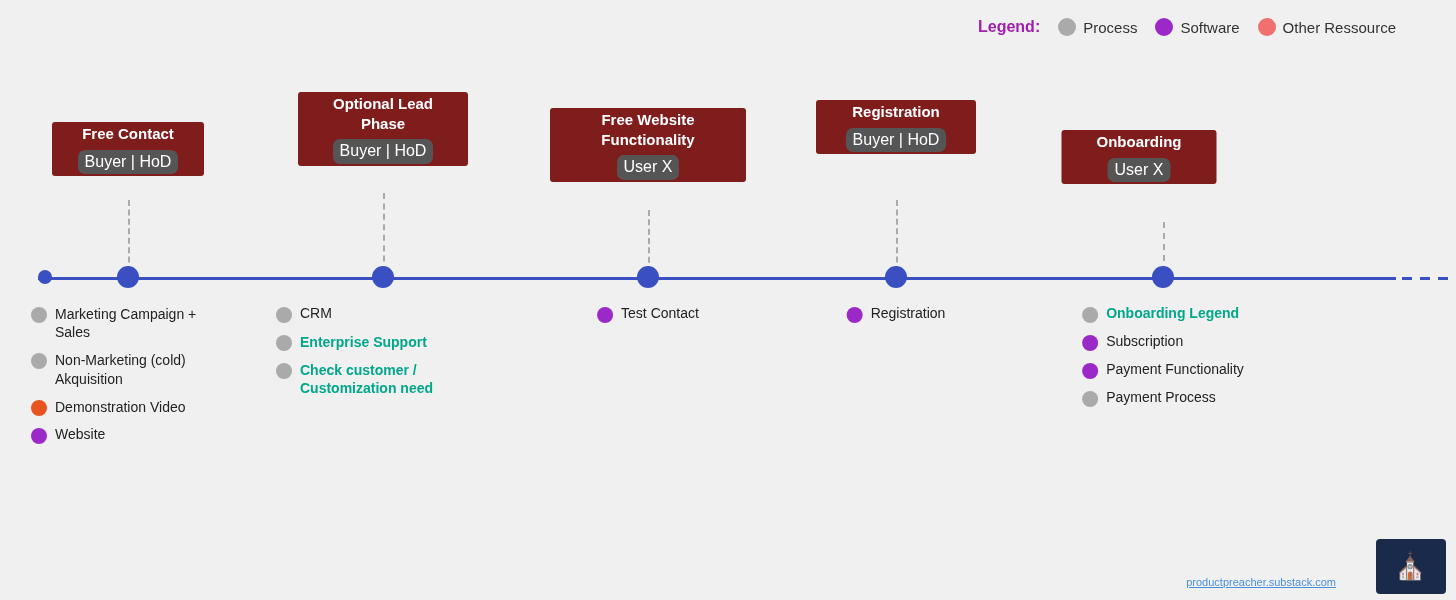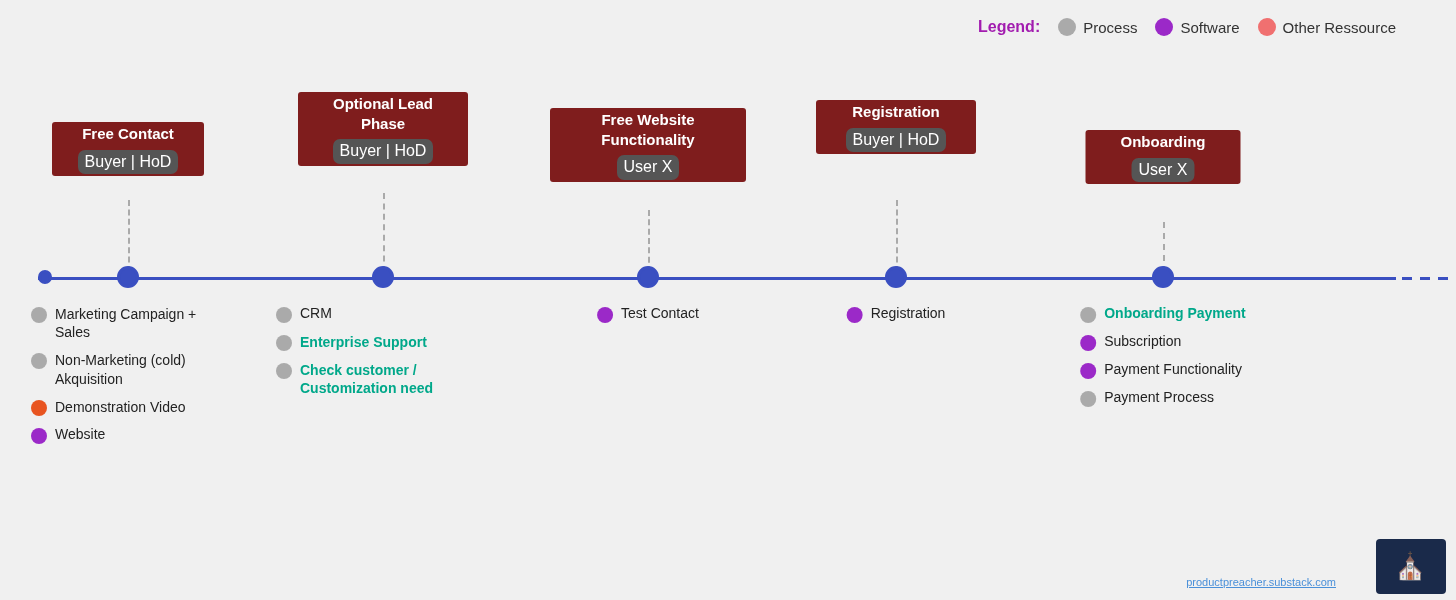--- a/index.html
+++ b/index.html
@@ -250,31 +250,31 @@
 </div>
 <div class="v-dashed" style="left: 896px; top: 200px; height: 72px;"></div>
 <div class="milestone-dot" style="left: 896px;"></div>
 <div class="below-items" style="left: 896px; top: 305px;">
   <div class="below-item">
     <span class="dot dot-purple"></span>
     <span>Registration</span>
   </div>
 </div>
 
-<div class="phase-box" style="left: 1163px; top: 130px; width: 155px;">
+<div class="phase-box" style="left: 1139px; top: 130px; width: 155px;">
   <span>Onboarding</span>
   <br>
   <span class="role-badge">User X</span>
 </div>
 <div class="v-dashed" style="left: 1163px; top: 222px; height: 50px;"></div>
 <div class="milestone-dot" style="left: 1163px;"></div>
 <div class="below-items" style="left: 1163px; top: 305px;">
   <div class="below-item">
     <span class="dot dot-grey"></span>
-    <span class="text-teal">Onboarding Payment</span>
+    <span class="text-teal">Onboarding Legend</span>
   </div>
   <div class="below-item">
     <span class="dot dot-purple"></span>
     <span>Subscription</span>
   </div>
   <div class="below-item">
     <span class="dot dot-purple"></span>
     <span>Payment Functionality</span>
   </div>
   <div class="below-item">

